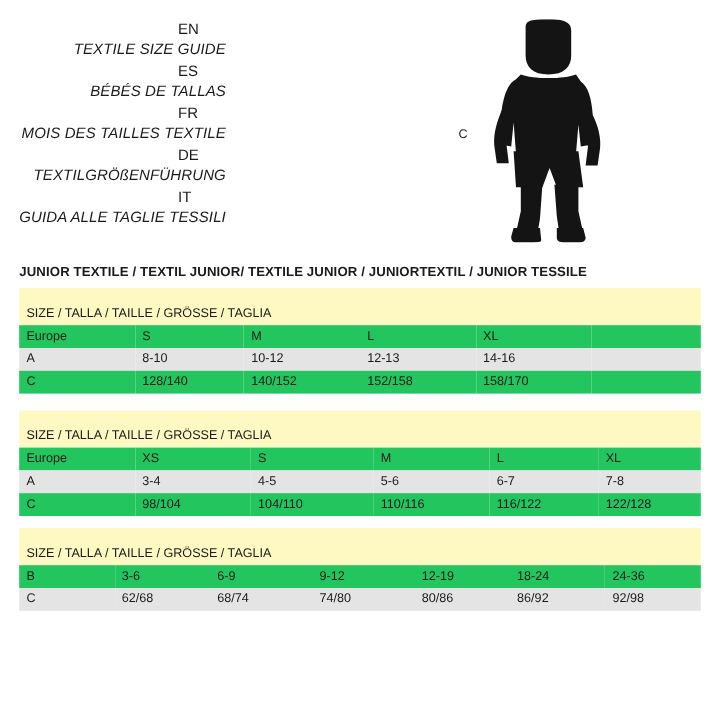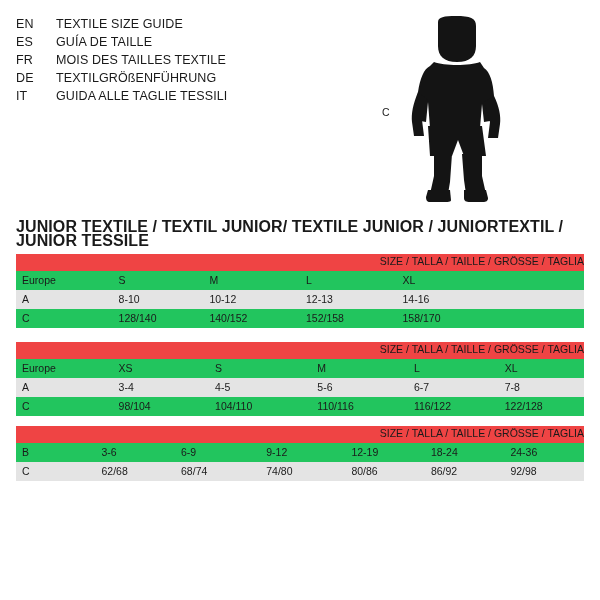--- a/index.html
+++ b/index.html
@@ -30,33 +30,34 @@
     align-items: flex-start;
   }
   .lang-block {
     display: flex;
     flex-direction: column;
     gap: 1px;
     padding-top: 2px;
   }
   .lang-row {
     display: flex;
-    flex-direction: row;
-    align-items: flex-start;
+    flex-direction: column;
+    align-items: flex-end;
     font-size: 12.5px;
     line-height: 17px;
     letter-spacing: 0.1px;
   }
   .lang-code {
     width: 40px;
     flex: none;
     font-size: 12.5px;
   }
   .lang-title {
     font-size: 12.5px;
+    font-style: italic;
   }
 
   .figure {
     margin-left: auto;
     margin-right: 54px;
     position: relative;
     width: 130px;
     height: 186px;
     padding-top: 2px;
   }
@@ -65,45 +66,44 @@
     position: absolute;
     left: -18px;
     top: 92px;
     font-size: 10.5px;
     color: #1a1a1a;
   }
 
   
   .section { margin-top: 0; }
   .section-title {
-    font-size: 16px;
+    font-size: 11px;
     font-weight: bold;
     letter-spacing: 0.1px;
     margin: 0 0 6px 0;
     line-height: 14px;
   }
   .section-title.two-line { line-height: 14px; }
 
   table.size-table {
     border-collapse: collapse;
     width: 100%;
     table-layout: fixed;
     font-size: 10.5px;
   }
   table.size-table td {
     padding: 3px 0 3px 6px;
     line-height: 13px;
     vertical-align: middle;
   }
   tr.head-row td {
-    background: #ef4444;
+    background: #fef9c3;
     font-size: 10.5px;
-    padding-top: 1px;
+    padding-top: 15px;
     padding-bottom: 3px;
-    text-align: right;
   }
   tr.shade td { background: #e4e4e4; }
   tr.plain td { background: #22c55e; }
 
   .spacer-18 { height: 18px; }
   .spacer-14 { height: 14px; }
   .spacer-10 { height: 10px; }
 
   
   .legend {
@@ -119,21 +119,21 @@
 <div class="page">
 
   <div class="header">
     <div class="lang-block">
       <div class="lang-row">
         <span class="lang-code">EN</span>
         <span class="lang-title">TEXTILE SIZE GUIDE</span>
       </div>
       <div class="lang-row">
         <span class="lang-code">ES</span>
-        <span class="lang-title">GUÍA DE TAILLE</span>
+        <span class="lang-title">BÉBÉS DE TALLAS</span>
       </div>
       <div class="lang-row">
         <span class="lang-code">FR</span>
         <span class="lang-title">MOIS DES TAILLES TEXTILE</span>
       </div>
       <div class="lang-row">
         <span class="lang-code">DE</span>
         <span class="lang-title">TEXTILGRÖßENFÜHRUNG</span>
       </div>
       <div class="lang-row">

